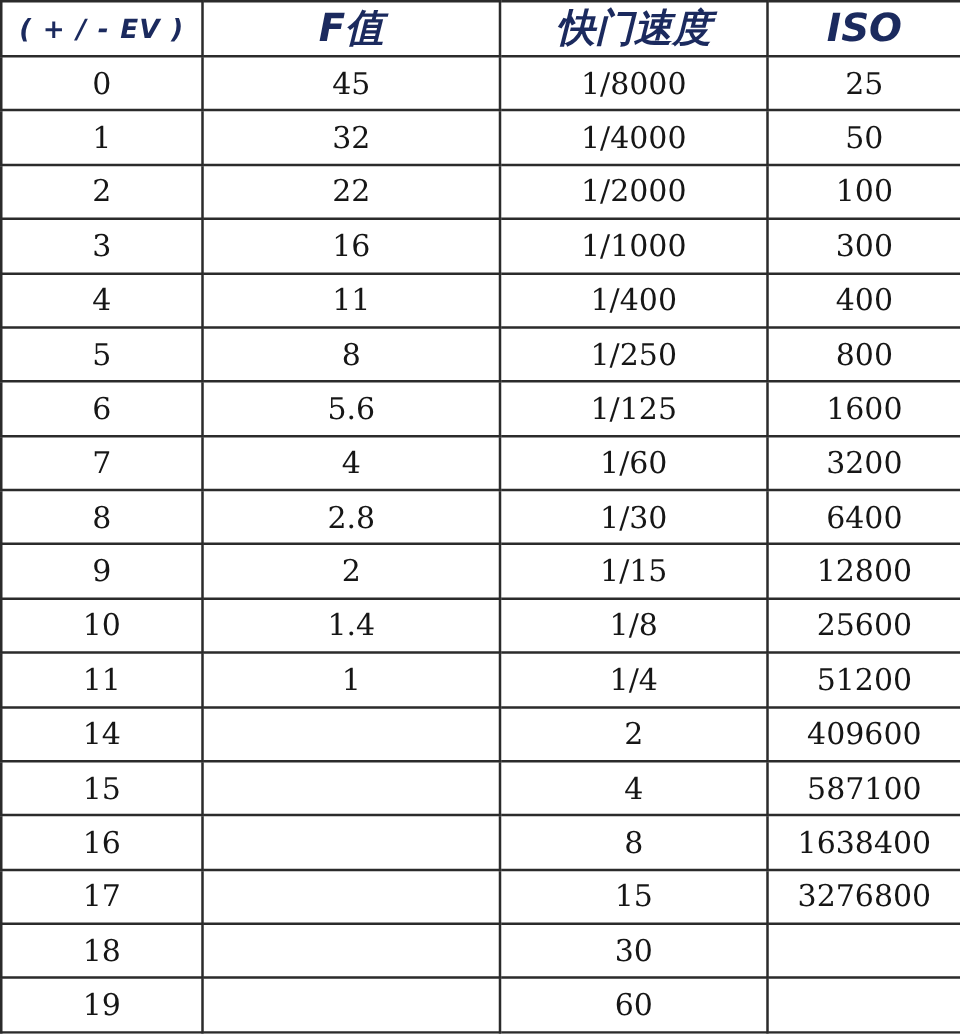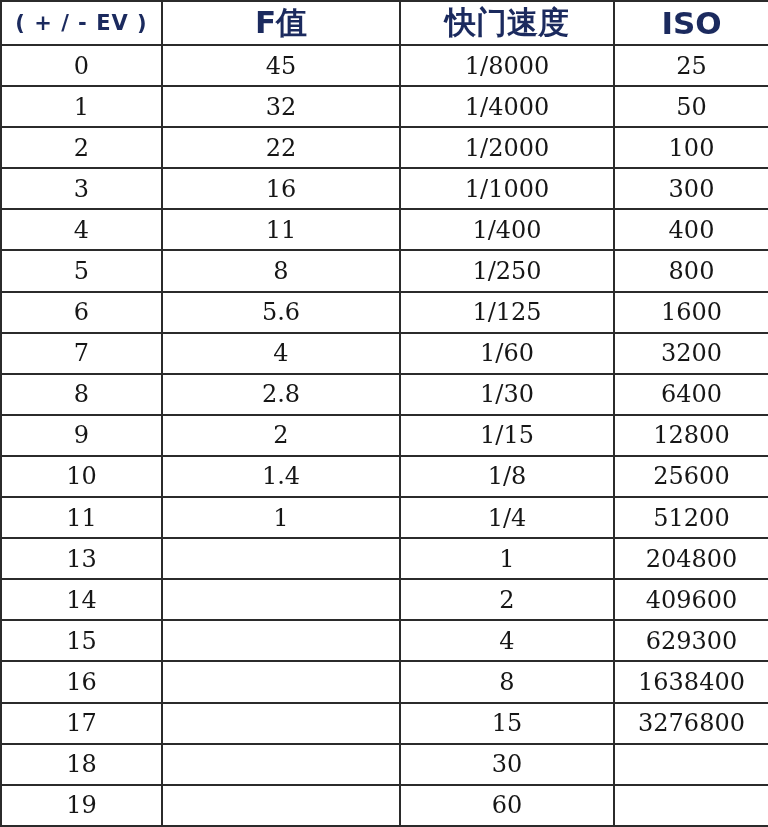--- a/index.html
+++ b/index.html
@@ -22,20 +22,21 @@
   .exposure th, .exposure td {
     border: 2px solid #2b2b2b;
     text-align: center;
     vertical-align: middle;
     padding: 0;
     overflow: hidden;
     white-space: nowrap;
   }
   .exposure thead tr {
     height: 40px;
+    font-style: italic;
   }
   .exposure thead th {
     font-family: "DejaVu Sans", "Liberation Sans", sans-serif;
     font-weight: bold;
     font-size: 31px;
     color: #1b2a5e;
   }
   .exposure thead th.ev-head {
     font-size: 21px;
     letter-spacing: 1px;
@@ -138,36 +139,30 @@
         <td>1/8</td>
         <td>25600</td>
       </tr>
     <tr>
         <td>11</td>
         <td>1</td>
         <td>1/4</td>
         <td>51200</td>
       </tr>
     <tr>
-        <td>13</td>
-        <td></td>
-        <td>1</td>
-        <td>204800</td>
-      </tr>
-    <tr>
         <td>14</td>
         <td></td>
         <td>2</td>
         <td>409600</td>
       </tr>
     <tr>
         <td>15</td>
         <td></td>
         <td>4</td>
-        <td>629300</td>
+        <td>587100</td>
       </tr>
     <tr>
         <td>16</td>
         <td></td>
         <td>8</td>
         <td>1638400</td>
       </tr>
     <tr>
         <td>17</td>
         <td></td>

